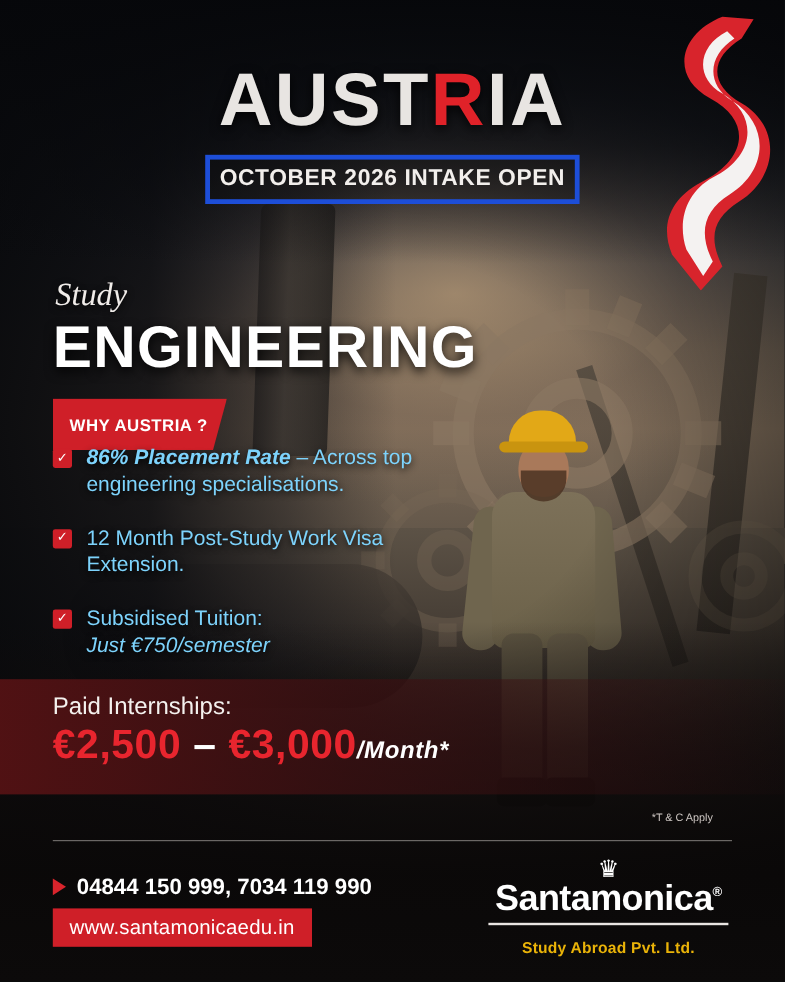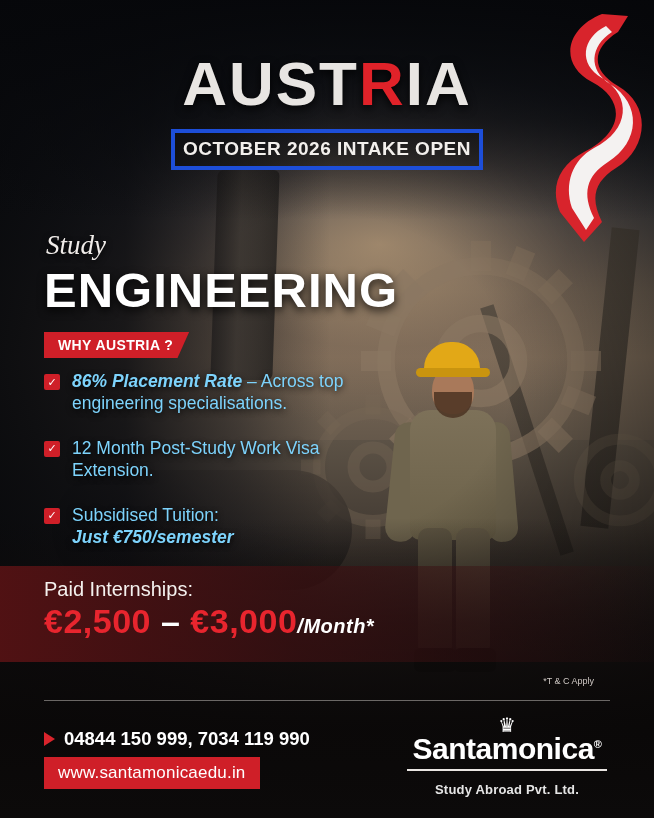--- a/index.html
+++ b/index.html
@@ -62,32 +62,32 @@
   .intake{display:inline-block;margin-top:10px;padding:5px 8px 6px;border:4px solid #1d4ed8;
      color:#f2efec;font-weight:bold;font-size:19px;letter-spacing:.5px;background:rgba(10,10,12,.25);}
 
   
   .study{position:absolute;left:46px;top:230px;font-family:"Liberation Serif",serif;font-style:italic;
      font-size:27px;color:#f0ece9;text-shadow:0 2px 6px rgba(0,0,0,.9);}
   .engineering{position:absolute;left:44px;top:262px;font-weight:bold;font-size:49px;letter-spacing:1px;
      color:#ffffff;text-shadow:0 3px 10px rgba(0,0,0,.9);}
 
   
-  .whytag{position:absolute;left:44px;top:332px;height:26px;padding:0 16px 0 14px;
+  .whytag{position:absolute;left:44px;top:332px;height:43px;padding:0 16px 0 14px;
      background:#cf1f28;color:#fff;font-weight:bold;font-size:14px;letter-spacing:.4px;
      display:flex;align-items:center;clip-path:polygon(0 0,100% 0,92% 100%,0 100%);}
 
   
   .bullets{position:absolute;left:44px;top:370px;width:350px;}
   .bullet{display:flex;gap:12px;margin-bottom:22px;}
   .tick{flex:0 0 auto;width:16px;height:16px;margin-top:4px;background:#cf1f28;border-radius:2px;
      display:flex;align-items:center;justify-content:center;color:#fff;font-size:11px;line-height:1;}
   .btext{color:#7dd3fc;font-size:17.5px;line-height:1.28;text-shadow:0 2px 6px rgba(0,0,0,.9);}
   .btext i{font-style:italic;font-weight:bold;}
-  .btext b{font-weight:bold;font-style:italic;}
+  .btext b{font-weight:normal;font-style:italic;}
 
   
   .band{position:absolute;left:0;top:566px;width:654px;height:96px;
      background:linear-gradient(90deg,rgba(86,18,20,.92) 0%,rgba(60,16,18,.75) 45%,rgba(40,14,16,.12) 100%);}
   .paid{position:absolute;left:44px;top:578px;color:#f4f1ee;font-size:20px;font-weight:normal;}
   .salary{position:absolute;left:44px;top:602px;font-weight:bold;font-size:34px;color:#e8252e;letter-spacing:.5px;}
   .salary .dash{color:#fff;}
   .salary .per{color:#ffffff;font-size:20px;font-weight:bold;font-style:italic;}
   .tc{position:absolute;right:60px;top:676px;color:#cfc8c4;font-size:9px;}
 
@@ -95,21 +95,21 @@
   .rule{position:absolute;left:44px;top:700px;width:566px;height:1px;background:rgba(225,220,215,.45);}
   .phone{position:absolute;left:44px;top:728px;display:flex;align-items:center;gap:9px;
      color:#ffffff;font-size:18.5px;font-weight:bold;}
   .tri{width:0;height:0;border-left:11px solid #d9242c;border-top:7px solid transparent;border-bottom:7px solid transparent;}
   .weburl{position:absolute;left:44px;top:757px;background:#cf1f28;color:#fff;font-size:17px;
      padding:6px 14px;letter-spacing:.2px;}
   .logo{position:absolute;right:42px;top:718px;text-align:center;width:210px;}
   .crown{color:#fff;font-size:20px;line-height:14px;}
   .logotext{color:#fff;font-weight:bold;font-size:30px;letter-spacing:-.5px;}
   .logotext .reg{font-size:11px;vertical-align:super;}
-  .logosub{color:#e5e5e5;font-weight:bold;font-size:13px;letter-spacing:.2px;margin-top:11px;}
+  .logosub{color:#eab308;font-weight:bold;font-size:13px;letter-spacing:.2px;margin-top:11px;}
   .logoline{width:200px;height:2px;background:#e9e5e2;margin:3px auto 3px;}
 </style>
 </head>
 <body>
 
 <div class="poster">
 
   <div class="bg">
     <div class="sky"></div>
     <div class="ground"></div>

